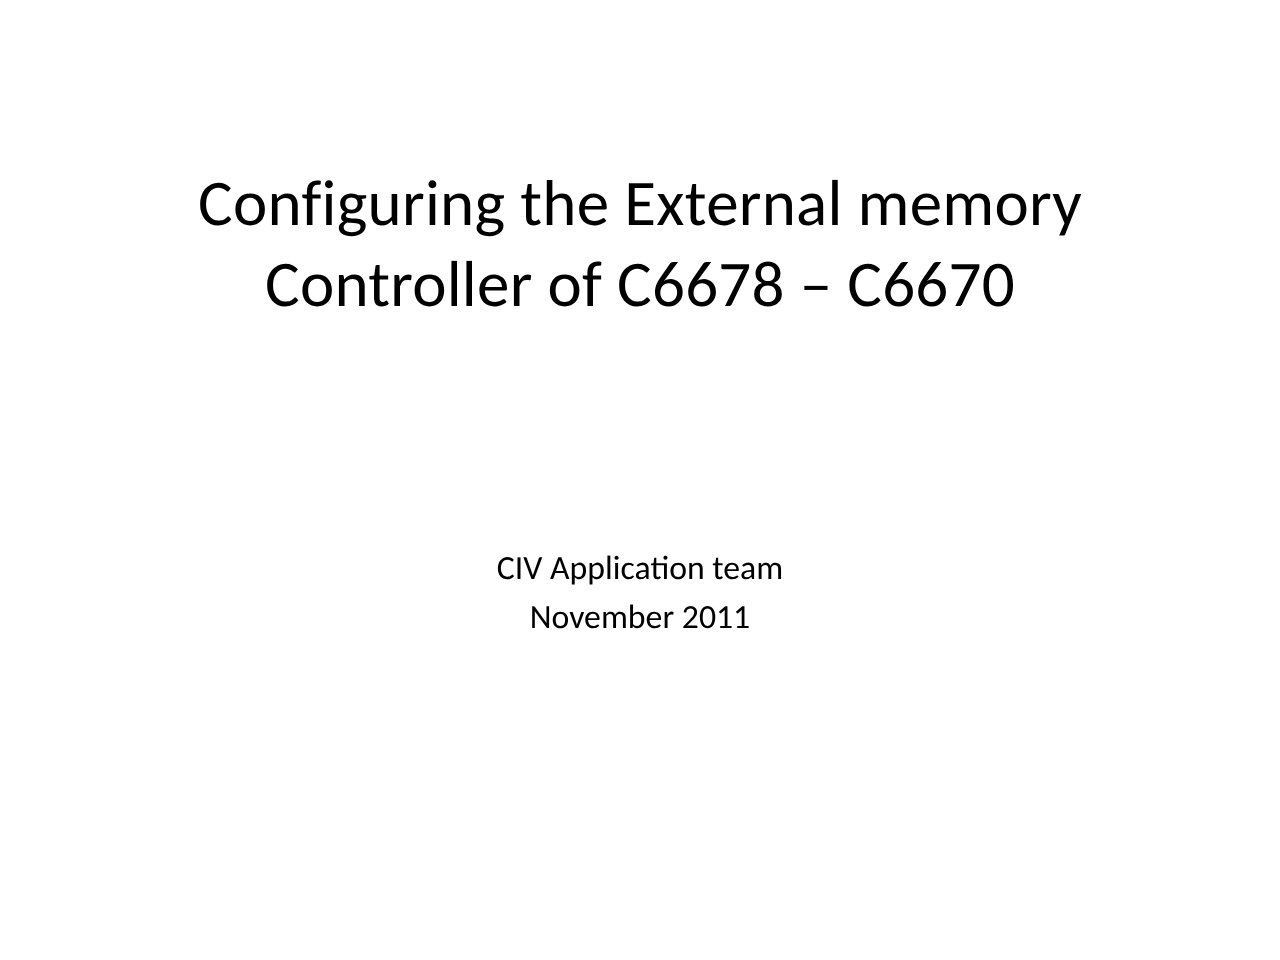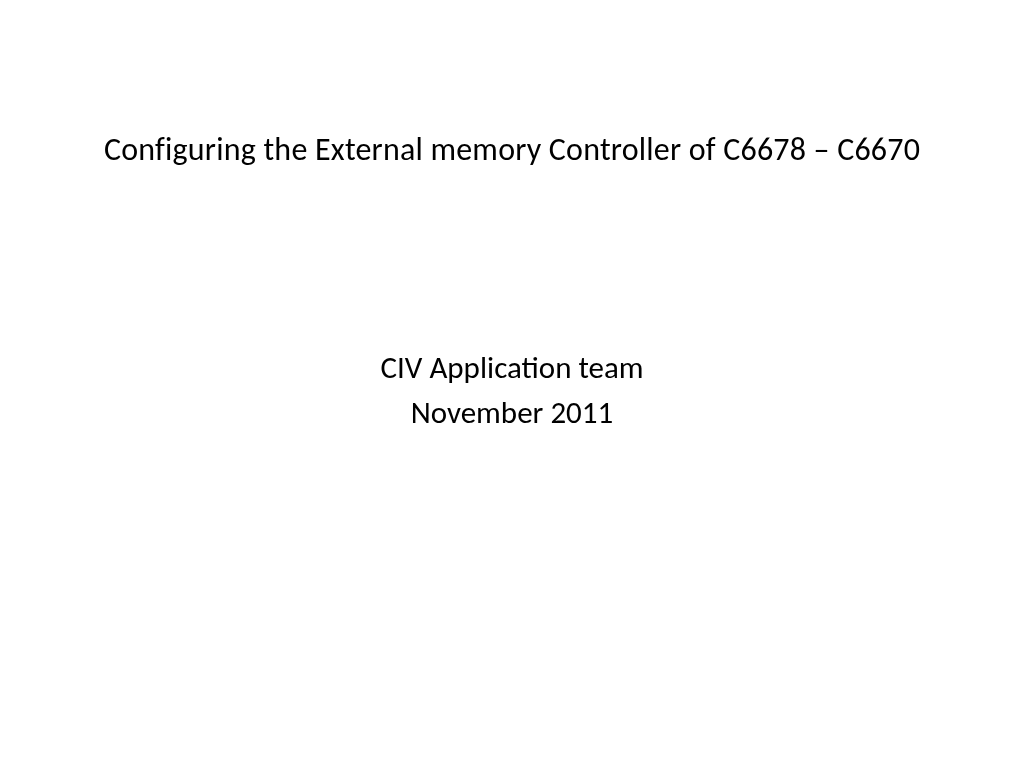--- a/index.html
+++ b/index.html
@@ -17,33 +17,33 @@
     }
     .slide {
       width: 100%;
       height: 100%;
       display: flex;
       flex-direction: column;
       align-items: center;
       padding-top: 130px;
     }
     .title {
-      font-size: 32px;
+      font-size: 52px;
       font-weight: 400;
       text-align: center;
       line-height: 1.25;
       max-width: 880px;
       letter-spacing: 0.2px;
     }
     .subtitle-block {
       margin-top: 175px;
       text-align: center;
     }
     .subtitle-line {
-      font-size: 31px;
+      font-size: 27px;
       font-weight: 400;
       line-height: 1.45;
     }
   </style>
 </head>
 <body>
 
 <div class="slide">
   <h1 class="title">Configuring the External memory Controller of C6678 – C6670</h1>
   <div class="subtitle-block">

